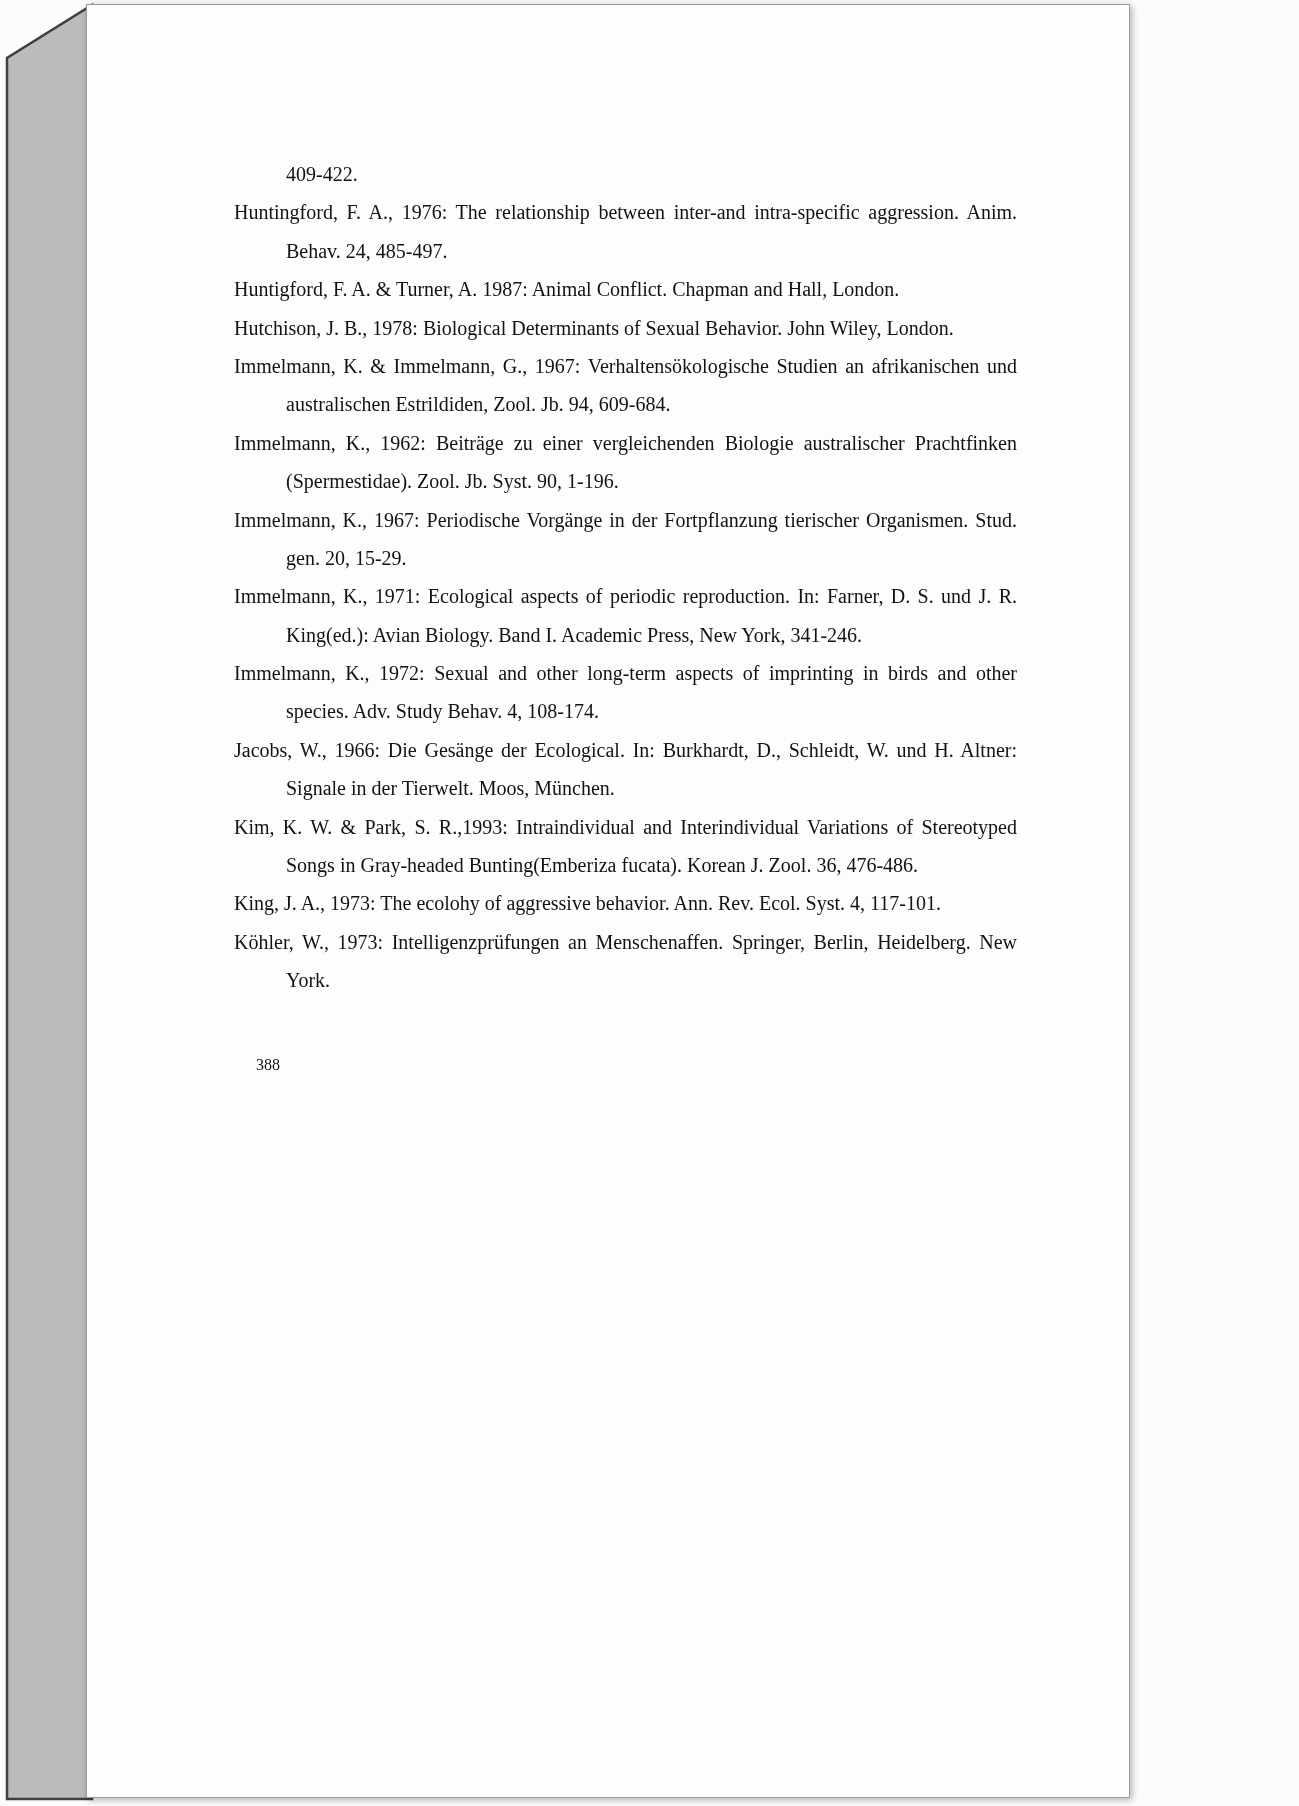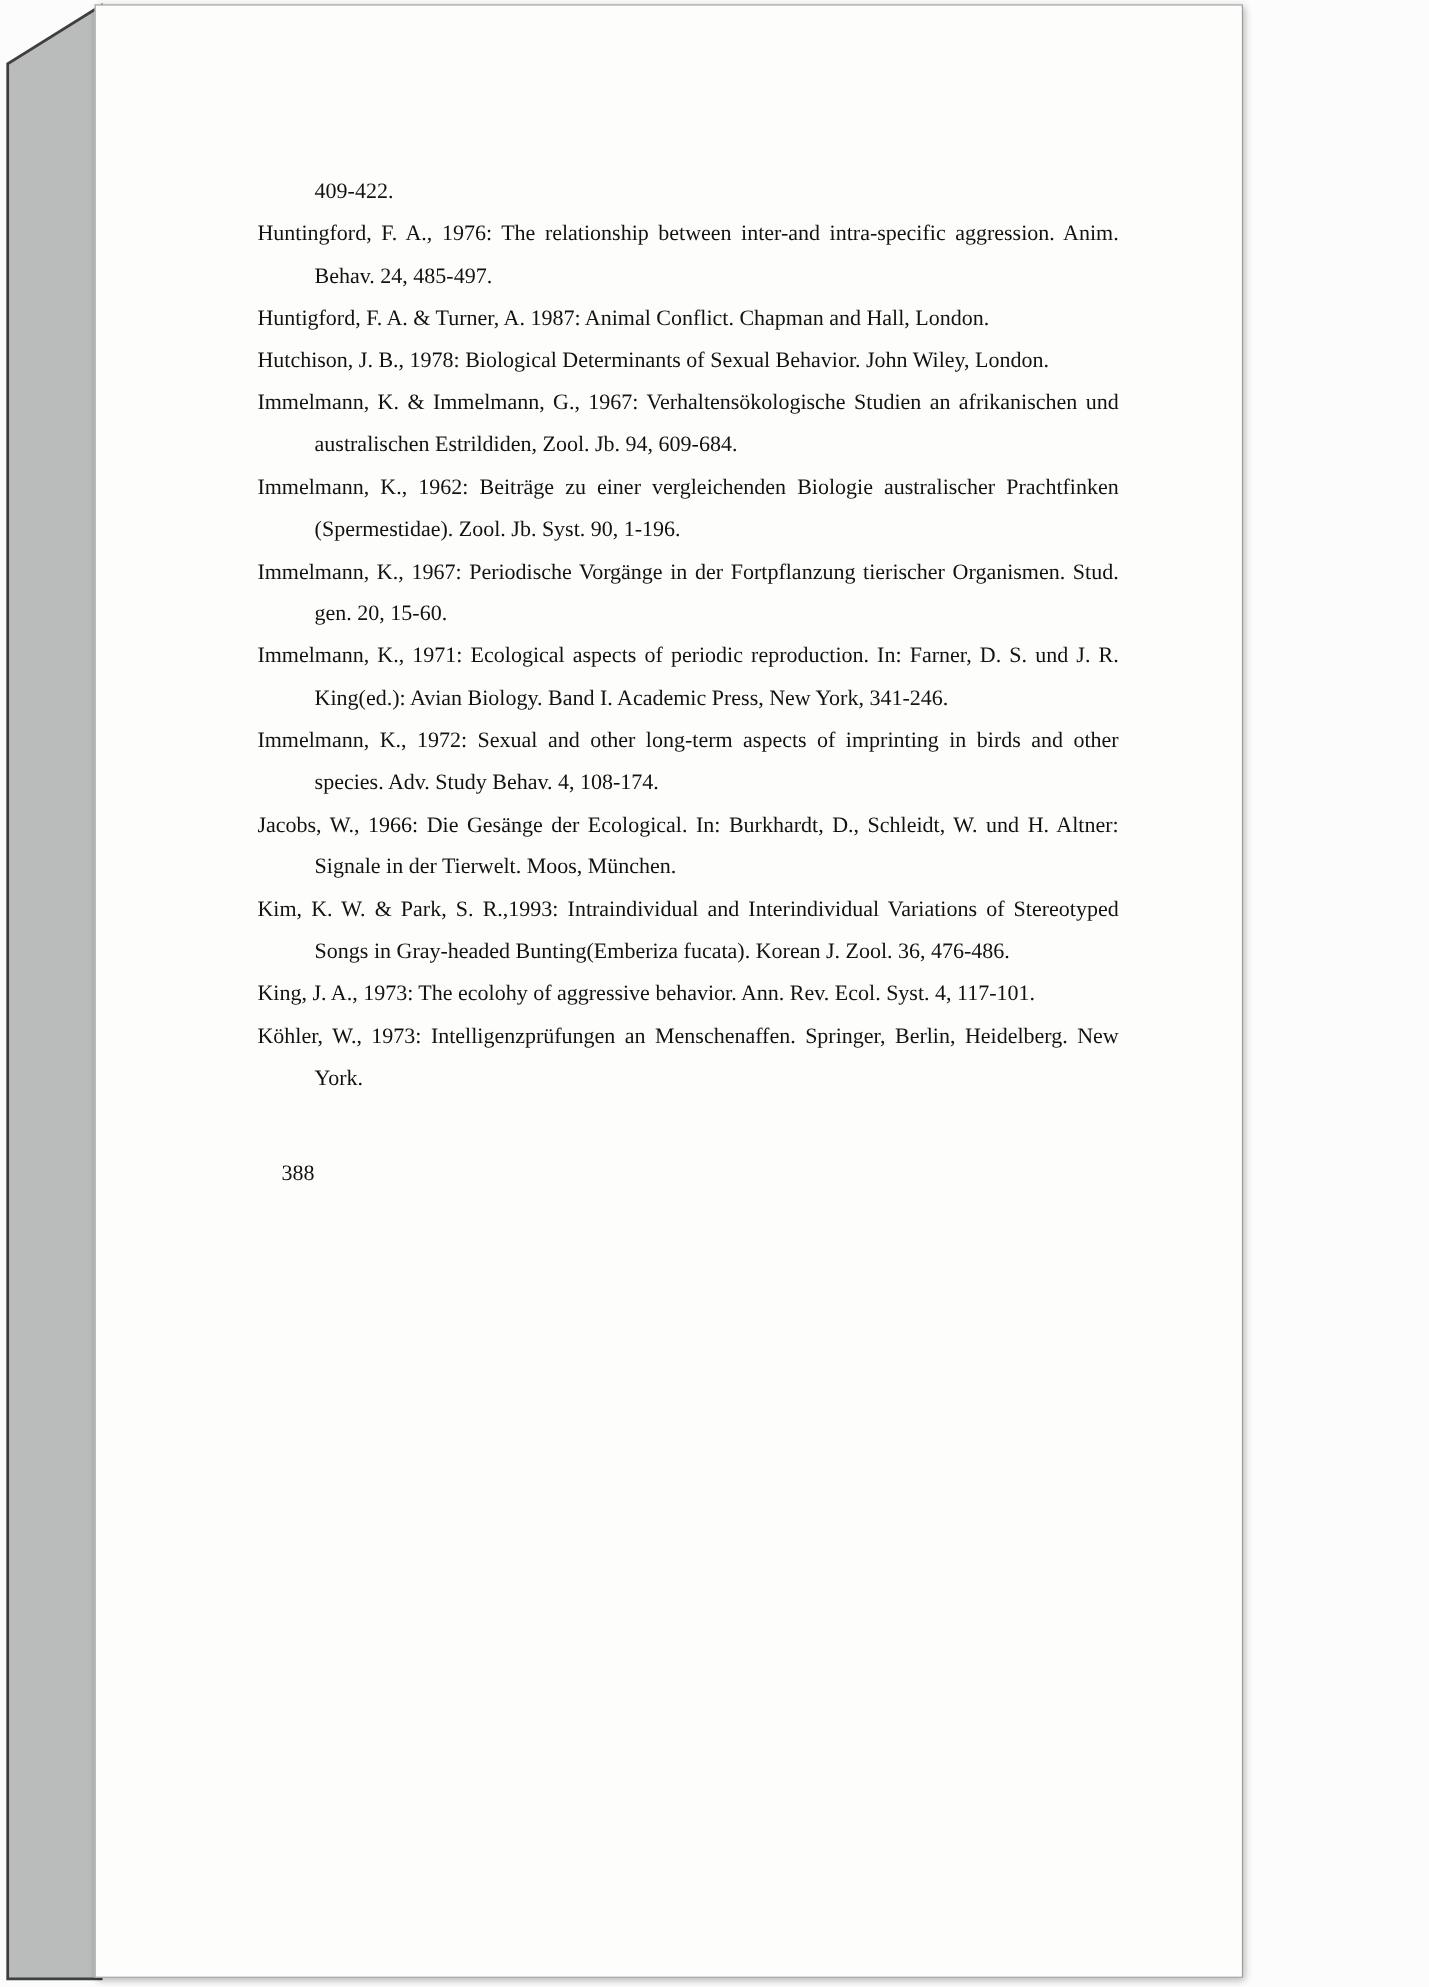--- a/index.html
+++ b/index.html
@@ -54,21 +54,21 @@
   .ref.cont {
     text-indent: 0;
   }
   .ref em {
     font-style: italic;
   }
   .page-number {
     margin: 0;
     padding: 56px 0 0 22px;
     font-family: "Liberation Serif", "DejaVu Serif", serif;
-    font-size: 20px;
+    font-size: 16px;
     color: #121212;
   }
 </style>
 </head>
 <body>
 
 <div class="scene">
 
   <svg class="cover-svg" viewBox="0 0 1299 1806" xmlns="http://www.w3.org/2000/svg" aria-hidden="true">
     <polygon points="92,5 92,1799 7,1799 7,58" fill="#b9bcbb" stroke="#3f3f3f" stroke-width="2.5" stroke-linejoin="miter"></polygon>
@@ -76,21 +76,21 @@
 
   <div class="page">
     <div class="content">
       <div>
           <p class="ref cont"><span>409-422.</span></p>
           <p class="ref"><span>Huntingford, F. A., 1976: The relationship between inter-and intra-specific aggression. Anim. Behav. 24, 485-497.</span></p>
           <p class="ref"><span>Huntigford, F. A. &amp; Turner, A. 1987: Animal Conflict. Chapman and Hall, London.</span></p>
           <p class="ref"><span>Hutchison, J. B., 1978: Biological Determinants of Sexual Behavior. John Wiley, London.</span></p>
           <p class="ref"><span>Immelmann, K. &amp; Immelmann, G., 1967: Verhaltensökologische Studien an afrikanischen und australischen Estrildiden, Zool. Jb. 94, 609-684.</span></p>
           <p class="ref"><span>Immelmann, K., 1962: Beiträge zu einer vergleichenden Biologie australischer Prachtfinken (Spermestidae). Zool. Jb. Syst. 90, 1-196.</span></p>
-          <p class="ref"><span>Immelmann, K., 1967: Periodische Vorgänge in der Fortpflanzung tierischer Organismen. Stud. gen. 20, 15-60.</span></p>
+          <p class="ref"><span>Immelmann, K., 1967: Periodische Vorgänge in der Fortpflanzung tierischer Organismen. Stud. gen. 20, 15-29.</span></p>
           <p class="ref"><span>Immelmann, K., 1971: Ecological aspects of periodic reproduction. In: Farner, D. S. und J. R. King(ed.): Avian Biology. Band I. Academic Press, New York, 341-246.</span></p>
           <p class="ref"><span>Immelmann, K., 1972: Sexual and other long-term aspects of imprinting in birds and other species. Adv. Study Behav. 4, 108-174.</span></p>
           <p class="ref"><span>Jacobs, W., 1966: Die Gesänge der Ecological. In: Burkhardt, D., Schleidt, W. und H. Altner: Signale in der Tierwelt. Moos, München.</span></p>
           <p class="ref"><span>Kim, K. W. &amp; Park, S. R.,1993: Intraindividual and Interindividual Variations of Stereotyped Songs in Gray-headed Bunting(Emberiza fucata). Korean J. Zool. 36, 476-486.</span></p>
           <p class="ref"><span>King, J. A., 1973: The ecolohy of aggressive behavior. Ann. Rev. Ecol. Syst. 4, 117-101.</span></p>
           <p class="ref"><span>Köhler, W., 1973: Intelligenzprüfungen an Menschenaffen. Springer, Berlin, Heidelberg. New York.</span></p>
         </div>
       <p class="page-number">388</p>
     </div>
   </div>

